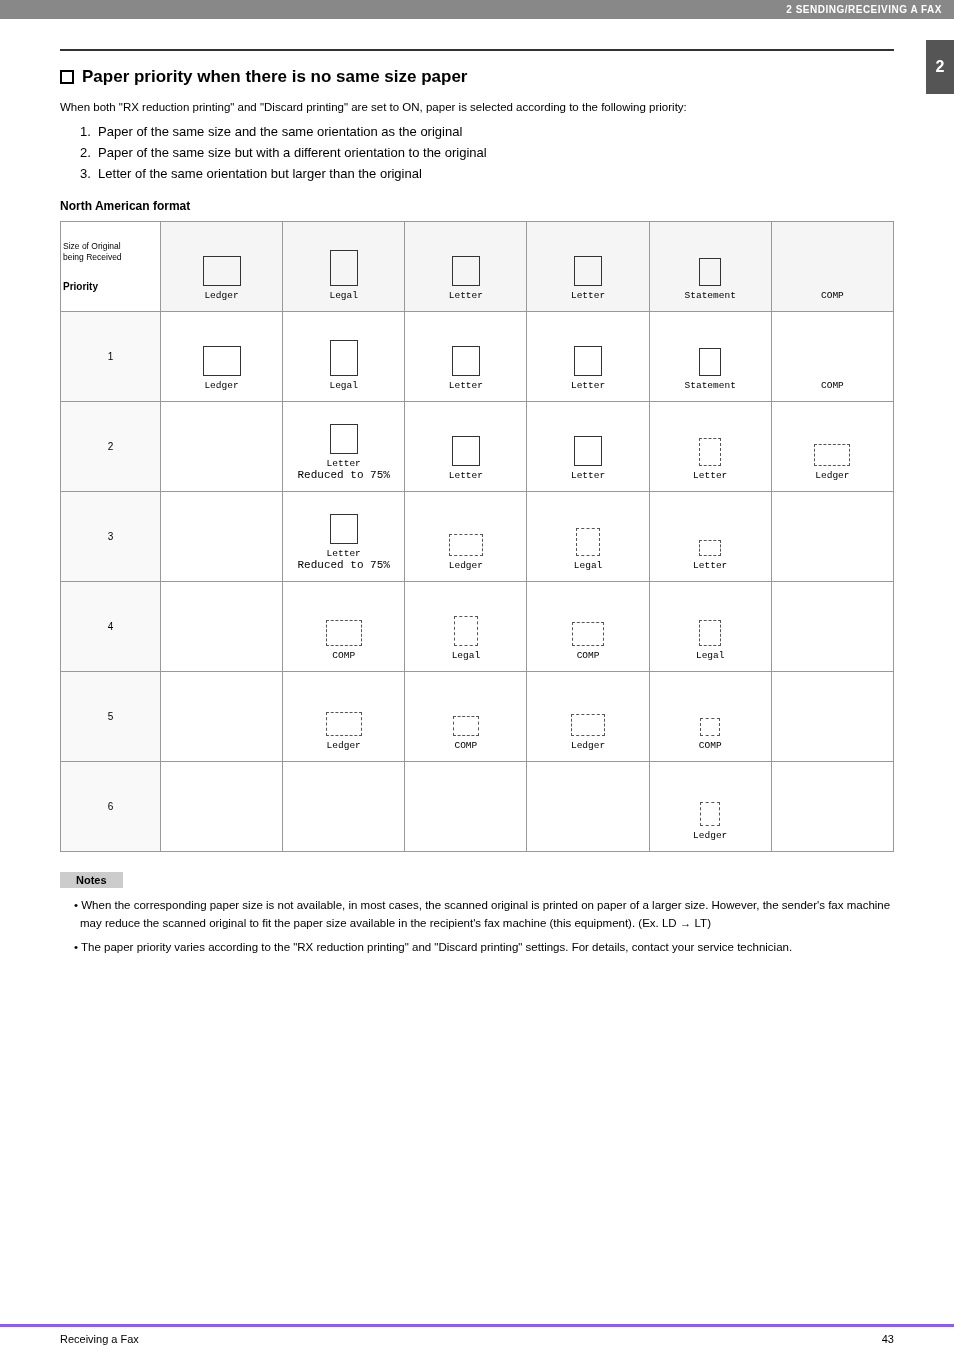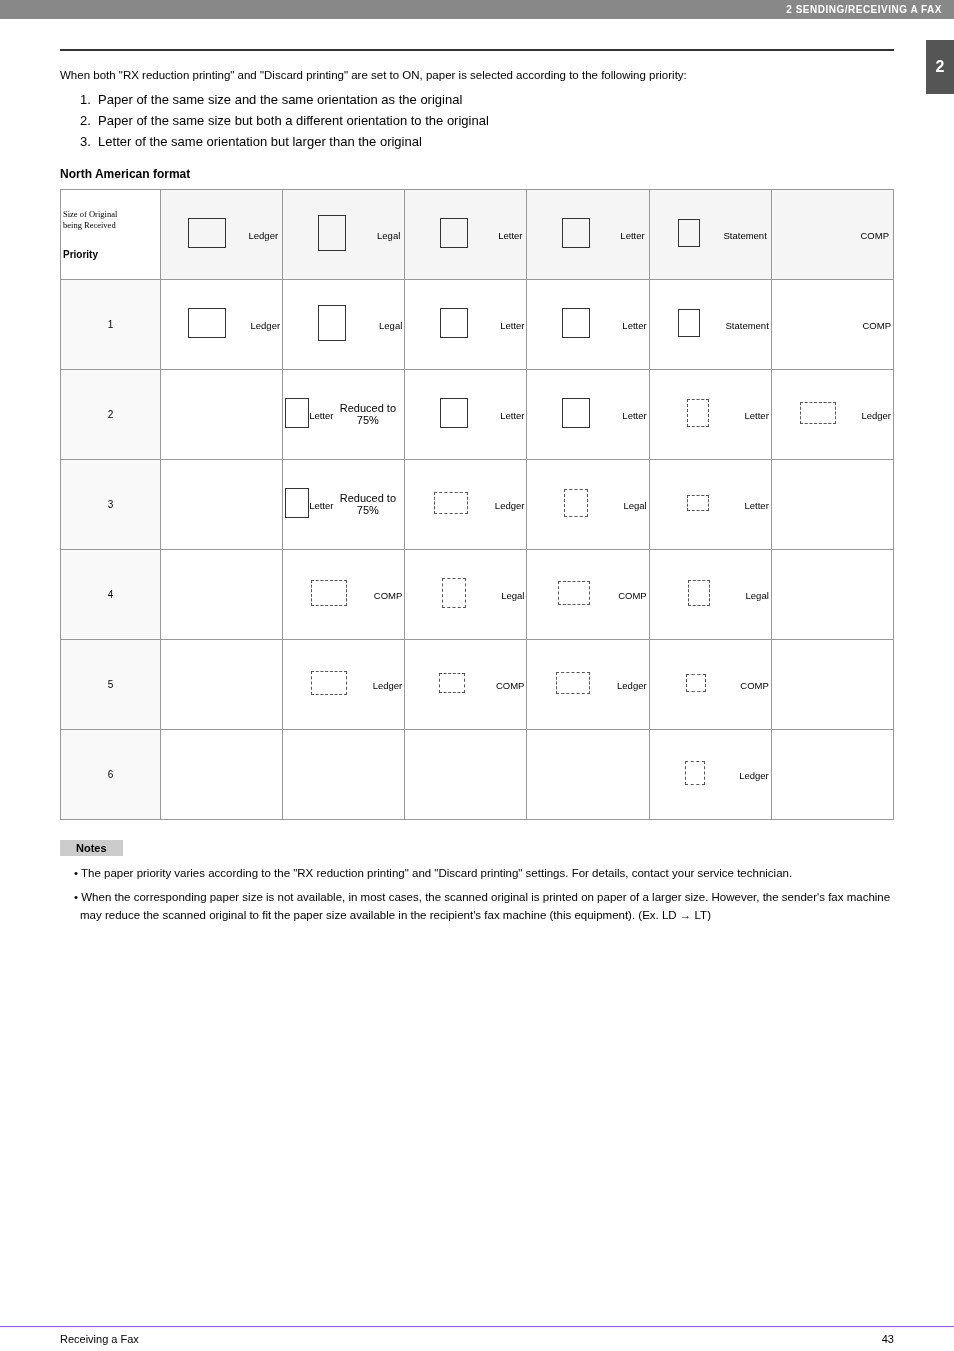--- a/index.html
+++ b/index.html
@@ -117,24 +117,25 @@
       text-align: center;
       margin-top: 2px;
     }
     .cell-sublabel {
       font-size: 11px;
       display: block;
       text-align: center;
     }
     .paper-wrap {
       display: flex;
-      flex-direction: row;
+      flex-direction: column;
       align-items: center;
       justify-content: flex-end;
       height: 70px;
+      font-family: Liberation Mono, monospace;
     }
     .header-label-cell {
       font-size: 9px;
       text-align: left;
       vertical-align: top;
       padding: 4px;
       border: 1px solid #999;
       width: 90px;
     }
     .notes-box {
@@ -158,21 +159,21 @@
       text-indent: -6px;
     }
     .note-text::before {
       content: "• ";
     }
     .bottom-bar {
       position: absolute;
       bottom: 0;
       left: 0;
       right: 0;
-      border-top: 1px solid #8b5cf6;
+      border-top: 3px solid #8b5cf6;
       display: flex;
       justify-content: space-between;
       align-items: center;
       padding: 6px 60px;
       font-size: 11px;
     }
     .divider-top {
       border-top: 2px solid #333;
       margin-bottom: 16px;
     }
@@ -187,38 +188,42 @@
   <span>2 SENDING/RECEIVING A FAX</span>
 </div>
 
 <div class="chapter-tab">
   <span>2</span>
 </div>
 
 <div class="content">
   <div class="divider-top"></div>
 
+  <div class="section-title">
+    <span class="checkbox-icon"></span>
+    <span>Paper priority when there is no same size paper</span>
+  </div>
 
   <p class="intro-text">When both "RX reduction printing" and "Discard printing" are set to ON, paper is selected according to the following priority:</p>
 
   <div>
     <div class="list-item">1.&nbsp;&nbsp;<span>Paper of the same size and the same orientation as the original</span></div>
-    <div class="list-item">2.&nbsp;&nbsp;<span>Paper of the same size but both a different orientation to the original</span></div>
+    <div class="list-item">2.&nbsp;&nbsp;<span>Paper of the same size but with a different orientation to the original</span></div>
     <div class="list-item">3.&nbsp;&nbsp;<span>Letter of the same orientation but larger than the original</span></div>
   </div>
 
   <div class="subsection-title">
     <span>North American format</span>
   </div>
 
   <table class="priority-table">
     <thead>
       <tr>
         <td class="header-label-cell">
-          <div style="font-size:8.5px; line-height:1.3; text-align:left; margin-bottom:4px;font-family:Liberation Serif, serif;">
+          <div style="font-size:8.5px; line-height:1.3; text-align:left; margin-bottom:4px;">
             <span>Size of Original<br>being Received</span>
           </div>
           <div style="margin-top:18px; font-size:10px; font-weight:bold; text-align:left;">
             <span>Priority</span>
           </div>
         </td>
 
         <td class="header-cell paper-cell">
           <div class="paper-wrap">
             <span class="paper-icon paper-ledger"></span>
@@ -437,24 +442,24 @@
           </div>
         </td>
         <td class="paper-cell empty-cell"></td>
       </tr>
     </tbody>
   </table>
 
   <div class="notes-section">
     <span class="notes-box">Notes</span>
     <div class="note-text">
-      <span>The paper priority varies according to the "RX reduction printing" and "Discard printing" settings. For details, contact your service technician.</span>
+      <span>When the corresponding paper size is not available, in most cases, the scanned original is printed on paper of a larger size. However, the sender's fax machine may reduce the scanned original to fit the paper size available in the recipient's fax machine (this equipment). (Ex. LD → LT)</span>
     </div>
     <div class="note-text">
-      <span>When the corresponding paper size is not available, in most cases, the scanned original is printed on paper of a larger size. However, the sender's fax machine may reduce the scanned original to fit the paper size available in the recipient's fax machine (this equipment). (Ex. LD → LT)</span>
+      <span>The paper priority varies according to the "RX reduction printing" and "Discard printing" settings. For details, contact your service technician.</span>
     </div>
   </div>
 </div>
 
 <div class="bottom-bar">
   <span>Receiving a Fax</span>
   <span>43</span>
 </div>
 
 </body></html>

